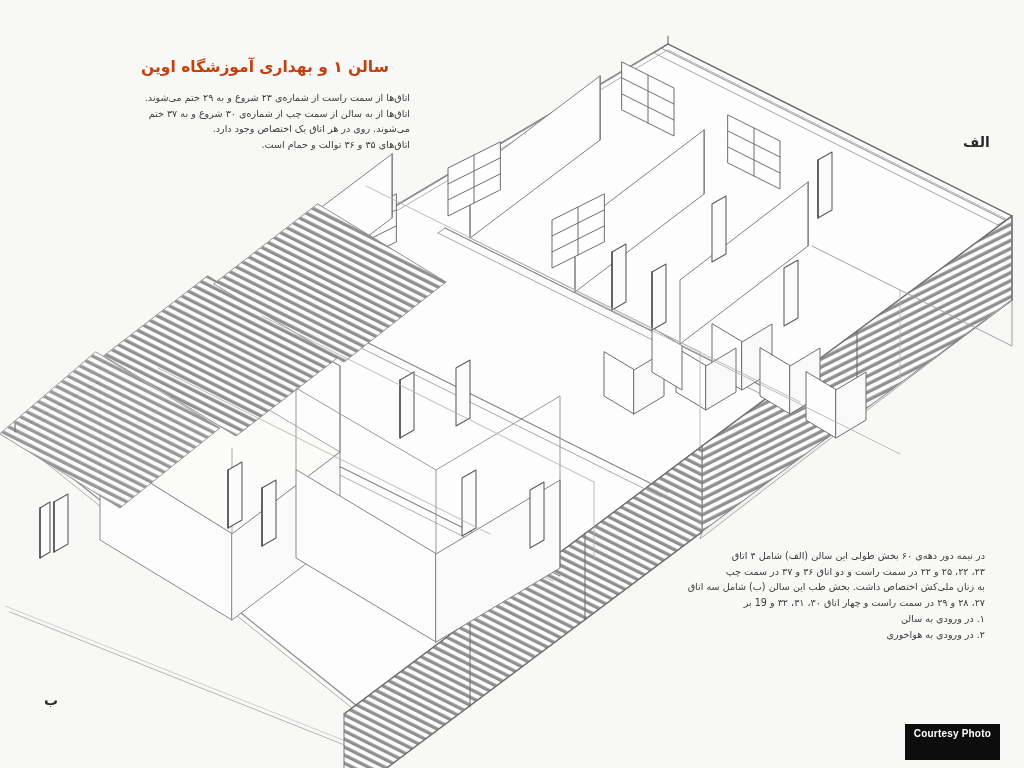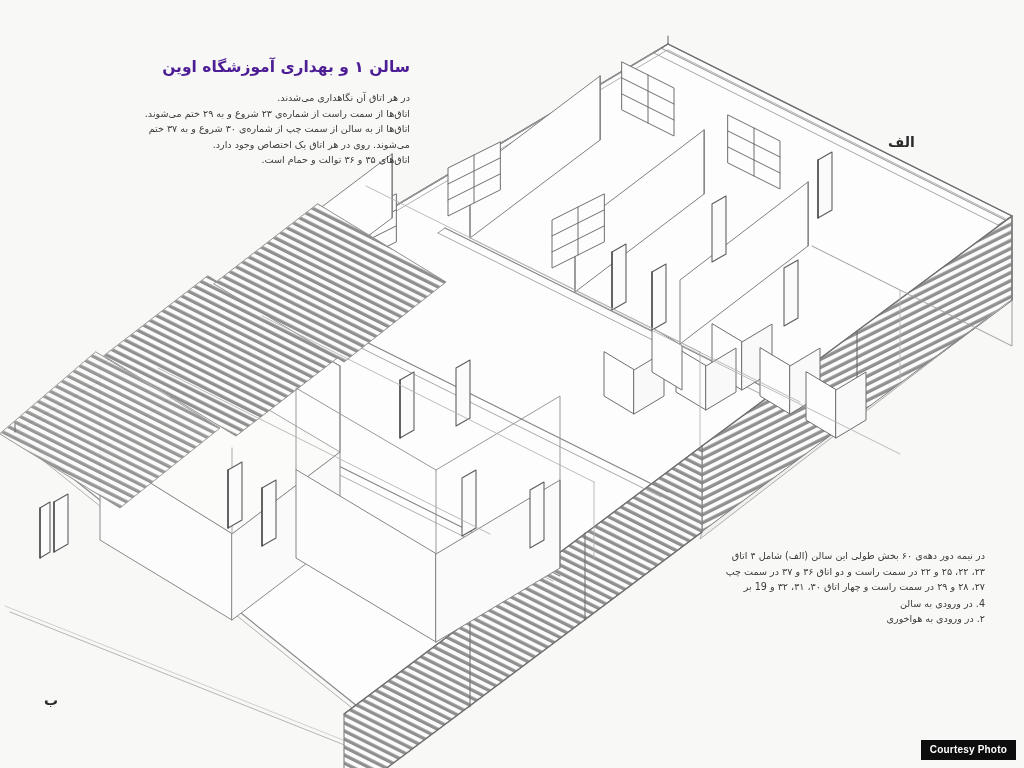--- a/index.html
+++ b/index.html
@@ -17,22 +17,22 @@
   #plan svg{display:block;width:1024px;height:768px;}
 
   
   .txt{position:absolute;color:#2b2b2b;direction:rtl;text-align:right;}
 
   #title-block{
     left:120px;top:56px;width:290px;
   }
   #doc-title{
     font-size:15.5px;font-weight:bold;line-height:1.5;
-    letter-spacing:.2px;color:#4c1d95;white-space:nowrap;
-    text-align:right;filter:blur(.15px);
+    letter-spacing:.2px;color:#c2410c;white-space:nowrap;
+    text-align:center;filter:blur(.15px);
   }
   #intro-para{
     margin-top:11px;font-size:9.6px;line-height:1.62;
     color:#3a3a3a;text-align:right;filter:blur(.12px);
   }
   #intro-para .ln{display:block;white-space:nowrap;}
 
   #note-block{
     left:645px;top:548px;width:340px;
   }
@@ -41,30 +41,30 @@
     filter:blur(.12px);
   }
   #note-para .ln{display:block;white-space:nowrap;}
   #legend-list{margin-top:1px;font-size:9.6px;line-height:1.62;color:#3a3a3a;filter:blur(.12px);}
   #legend-list .li{display:block;white-space:nowrap;text-align:right;padding-left:6px;}
 
   .corner-label{
     font-size:14px;font-weight:bold;color:#2a2a2a;
     letter-spacing:.5px;filter:blur(.1px);
   }
-  #label-alef{left:888px;top:134px;text-align:center;}
+  #label-alef{left:963px;top:134px;text-align:center;}
   #label-be{left:44px;top:692px;}
 
   
   #watermark{
-    position:absolute;right:8px;bottom:8px;
+    position:absolute;right:24px;bottom:8px;
     background:#0d0d0d;color:#ffffff;
     font-family:"Liberation Sans",sans-serif;
     font-size:10px;font-weight:bold;
-    padding:5px 9px 5px 9px;letter-spacing:.2px;
+    padding:5px 9px 21px 9px;letter-spacing:.2px;
     direction:ltr;line-height:1;
   }
 </style>
 </head>
 <body>
 
 <div id="page">
 
   <div id="plan">
     <svg viewBox="0 0 1024 768" xmlns="http://www.w3.org/2000/svg">
@@ -288,36 +288,36 @@
           <path d="M15,432 L15,424"></path>
           <path d="M1012,216 L1012,300"></path>
         </g>
       </g>
     </svg>
   </div>
 
   <div id="title-block" class="txt">
     <div id="doc-title">سالن ۱ و بهداری آموزشگاه اوین</div>
     <div id="intro-para">
-      <span class="ln">در هر اتاق آن نگاهداری می‌شدند.</span>
       <span class="ln">اتاق‌ها از سمت راست از شماره‌ی ۲۳ شروع و به ۲۹ ختم می‌شوند.</span>
       <span class="ln">اتاق‌ها از به سالن از سمت چپ از شماره‌ی ۳۰ شروع و به ۳۷ ختم</span>
       <span class="ln">می‌شوند. روی در هر اتاق یک اختصاص وجود دارد.</span>
       <span class="ln">اتاق‌های ۳۵ و ۳۶ توالت و حمام است.</span>
     </div>
   </div>
 
   <div id="note-block" class="txt">
     <div id="note-para">
       <span class="ln">در نیمه دور دهه‌ی ۶۰ بخش طولی این سالن (الف) شامل ۴ اتاق</span>
       <span class="ln">۲۳، ۲۲، ۲۵ و ۲۲ در سمت راست و دو اتاق ۳۶ و ۳۷ در سمت چپ</span>
+      <span class="ln">به زنان ملی‌کش اختصاص داشت. بخش طب این سالن (ب) شامل سه اتاق</span>
       <span class="ln">۲۷، ۲۸ و ۲۹ در سمت راست و چهار اتاق ۳۰، ۳۱، ۳۲ و 19 بر</span>
     </div>
     <div id="legend-list">
-      <span class="li">4. در ورودی به سالن</span>
+      <span class="li">۱. در ورودی به سالن</span>
       <span class="li">۲. در ورودی به هواخوری</span>
     </div>
   </div>
 
   <div id="label-alef" class="txt corner-label">الف</div>
   <div id="label-be" class="txt corner-label">ب</div>
 
   <div id="watermark">Courtesy Photo</div>
 
 </div>

